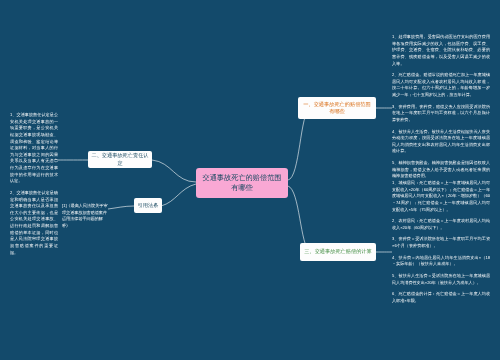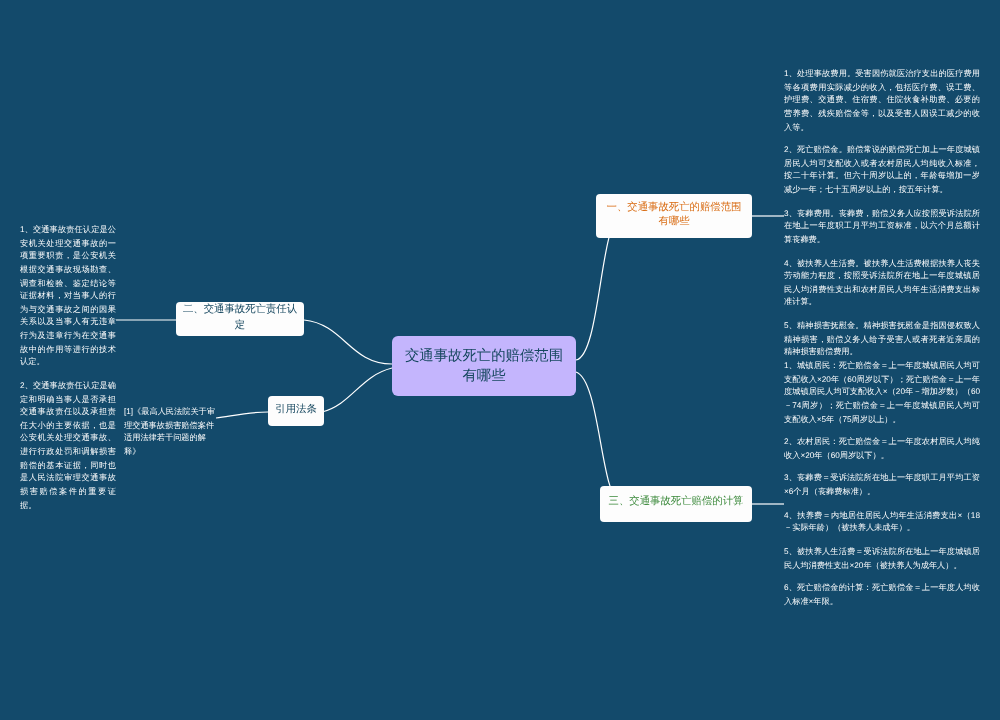--- a/index.html
+++ b/index.html
@@ -25,21 +25,21 @@
     left: 0; top: 0;
     width: 500px;
     height: 360px;
     pointer-events: none;
   }
   .node {
     position: absolute;
     box-sizing: border-box;
   }
   .center-node {
-    background: #c4b5fd;
+    background: #f9a8d4;
     color: #16475f;
     border-radius: 3px;
     font-size: 7.2px;
     line-height: 1.45;
     text-align: center;
     padding: 7px 6px;
     display: flex;
     align-items: center;
     justify-content: center;
   }

